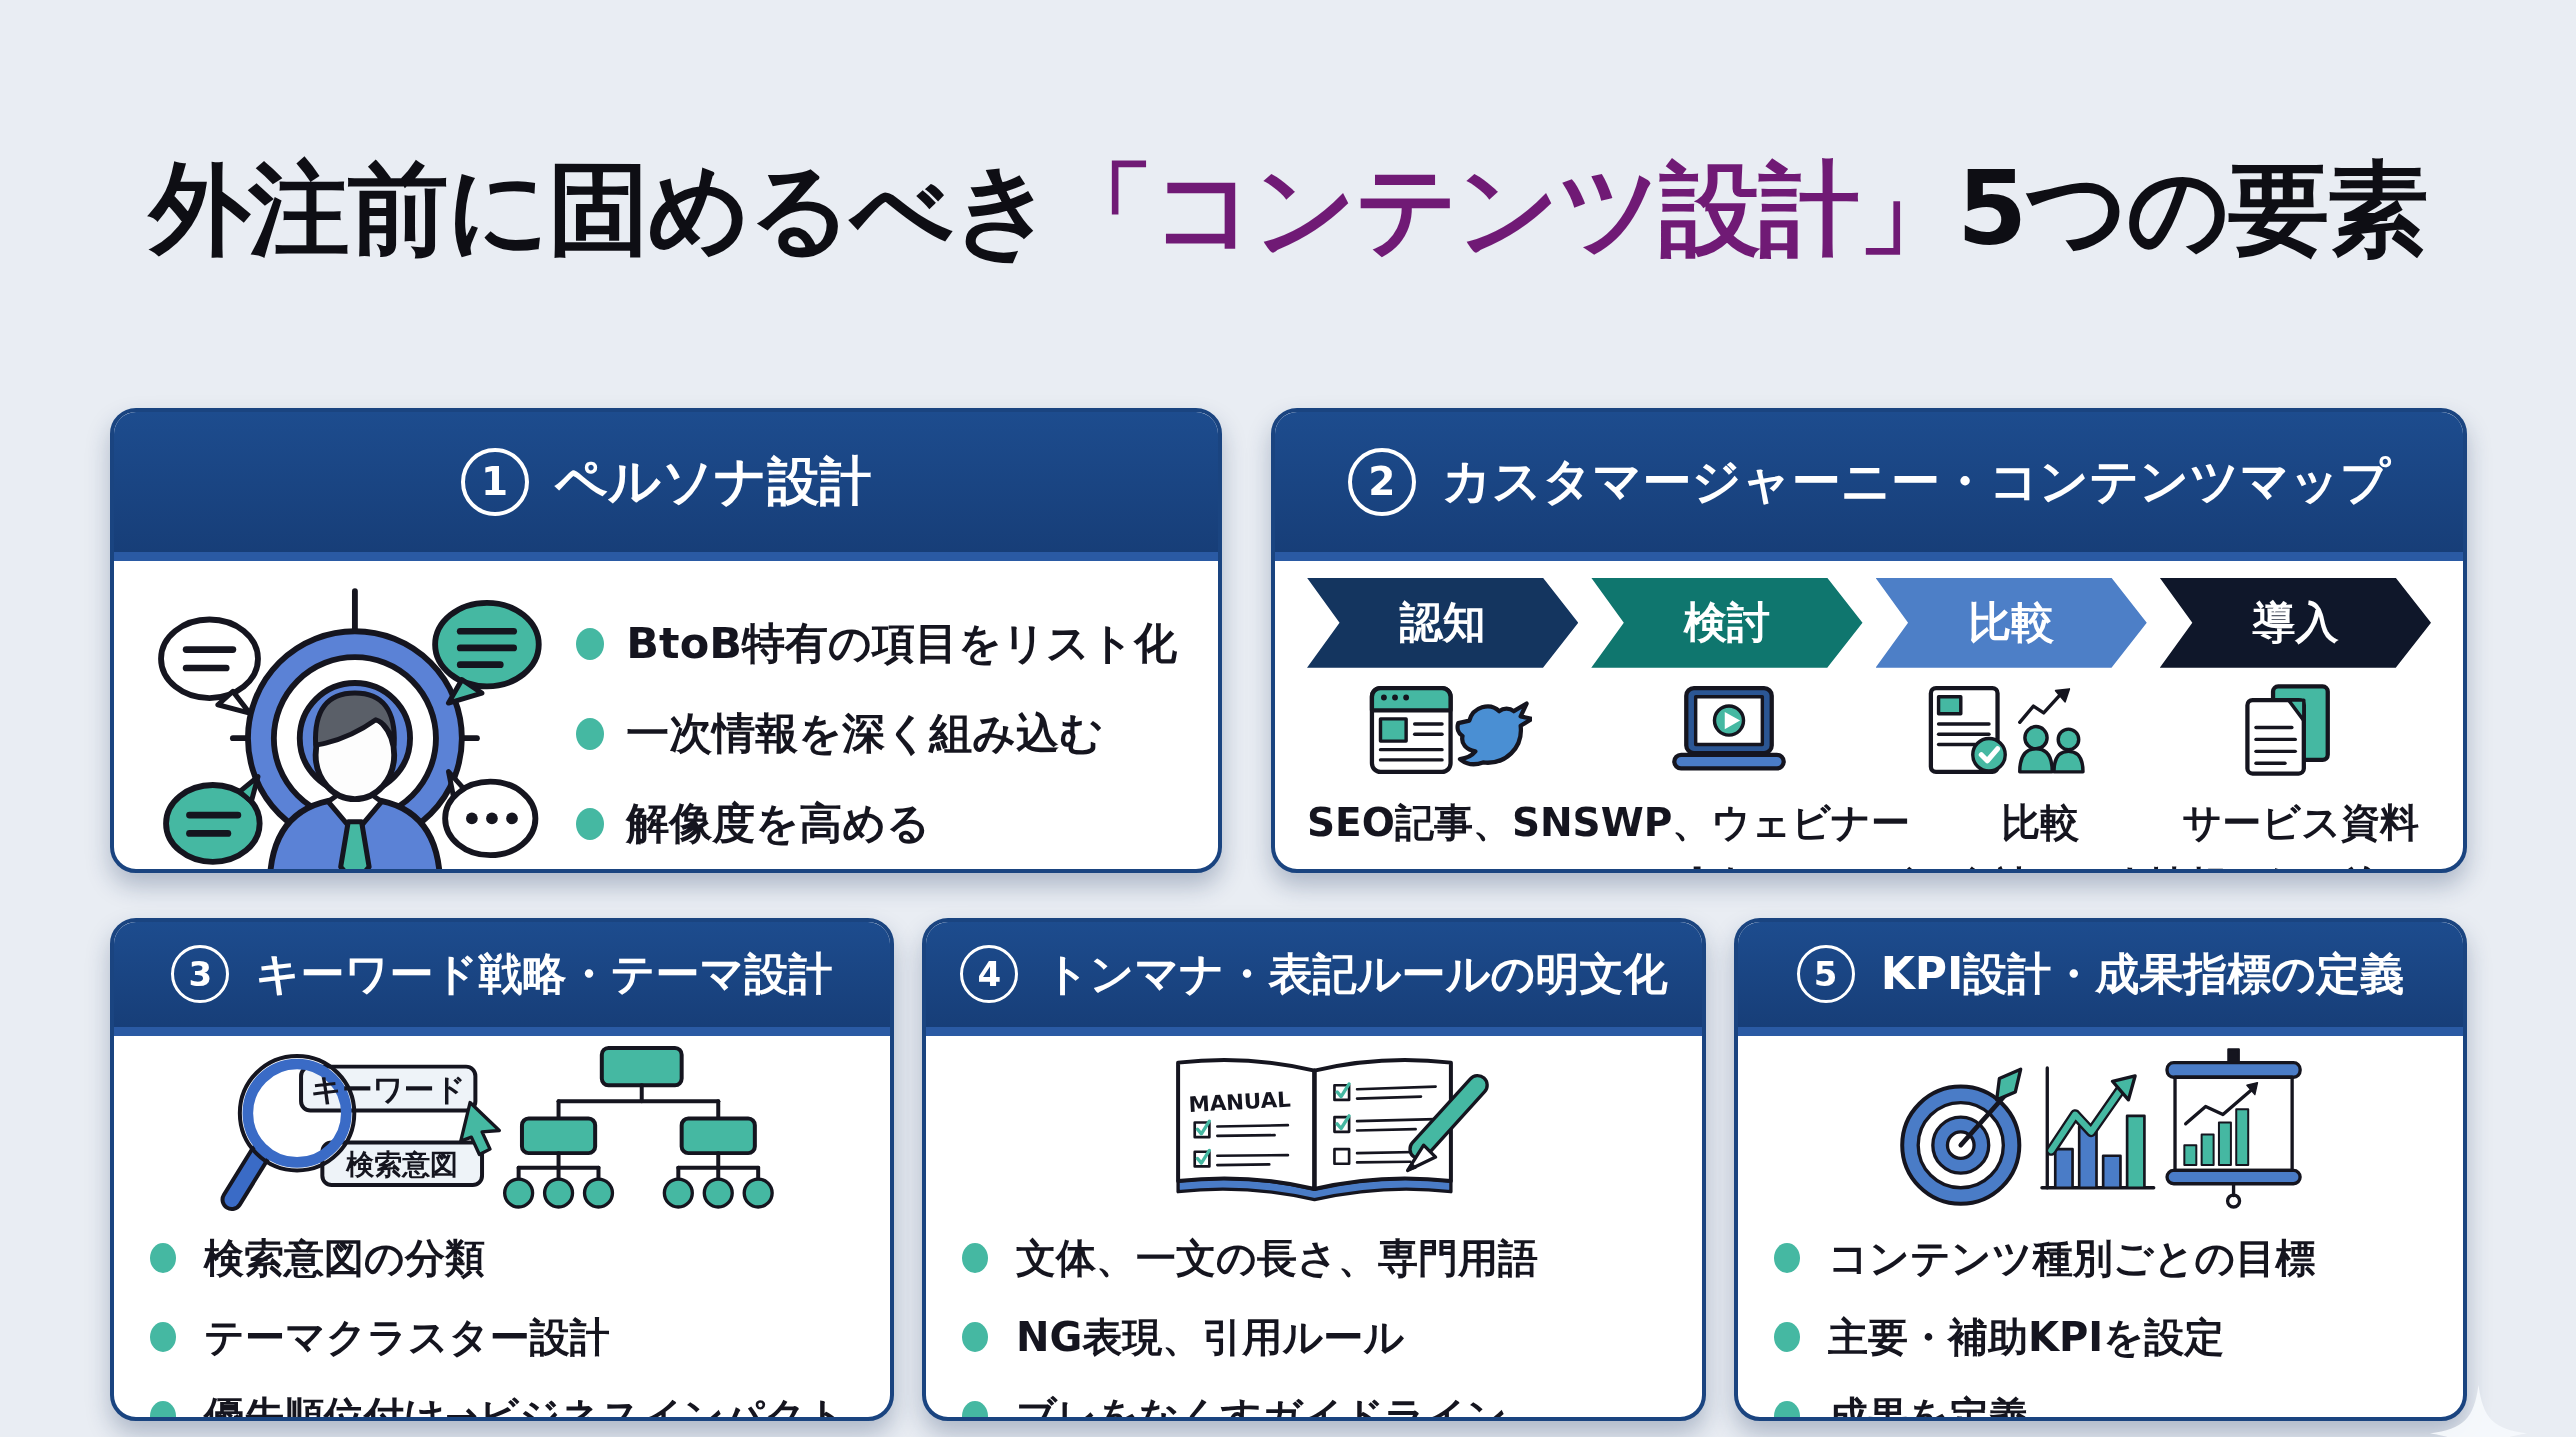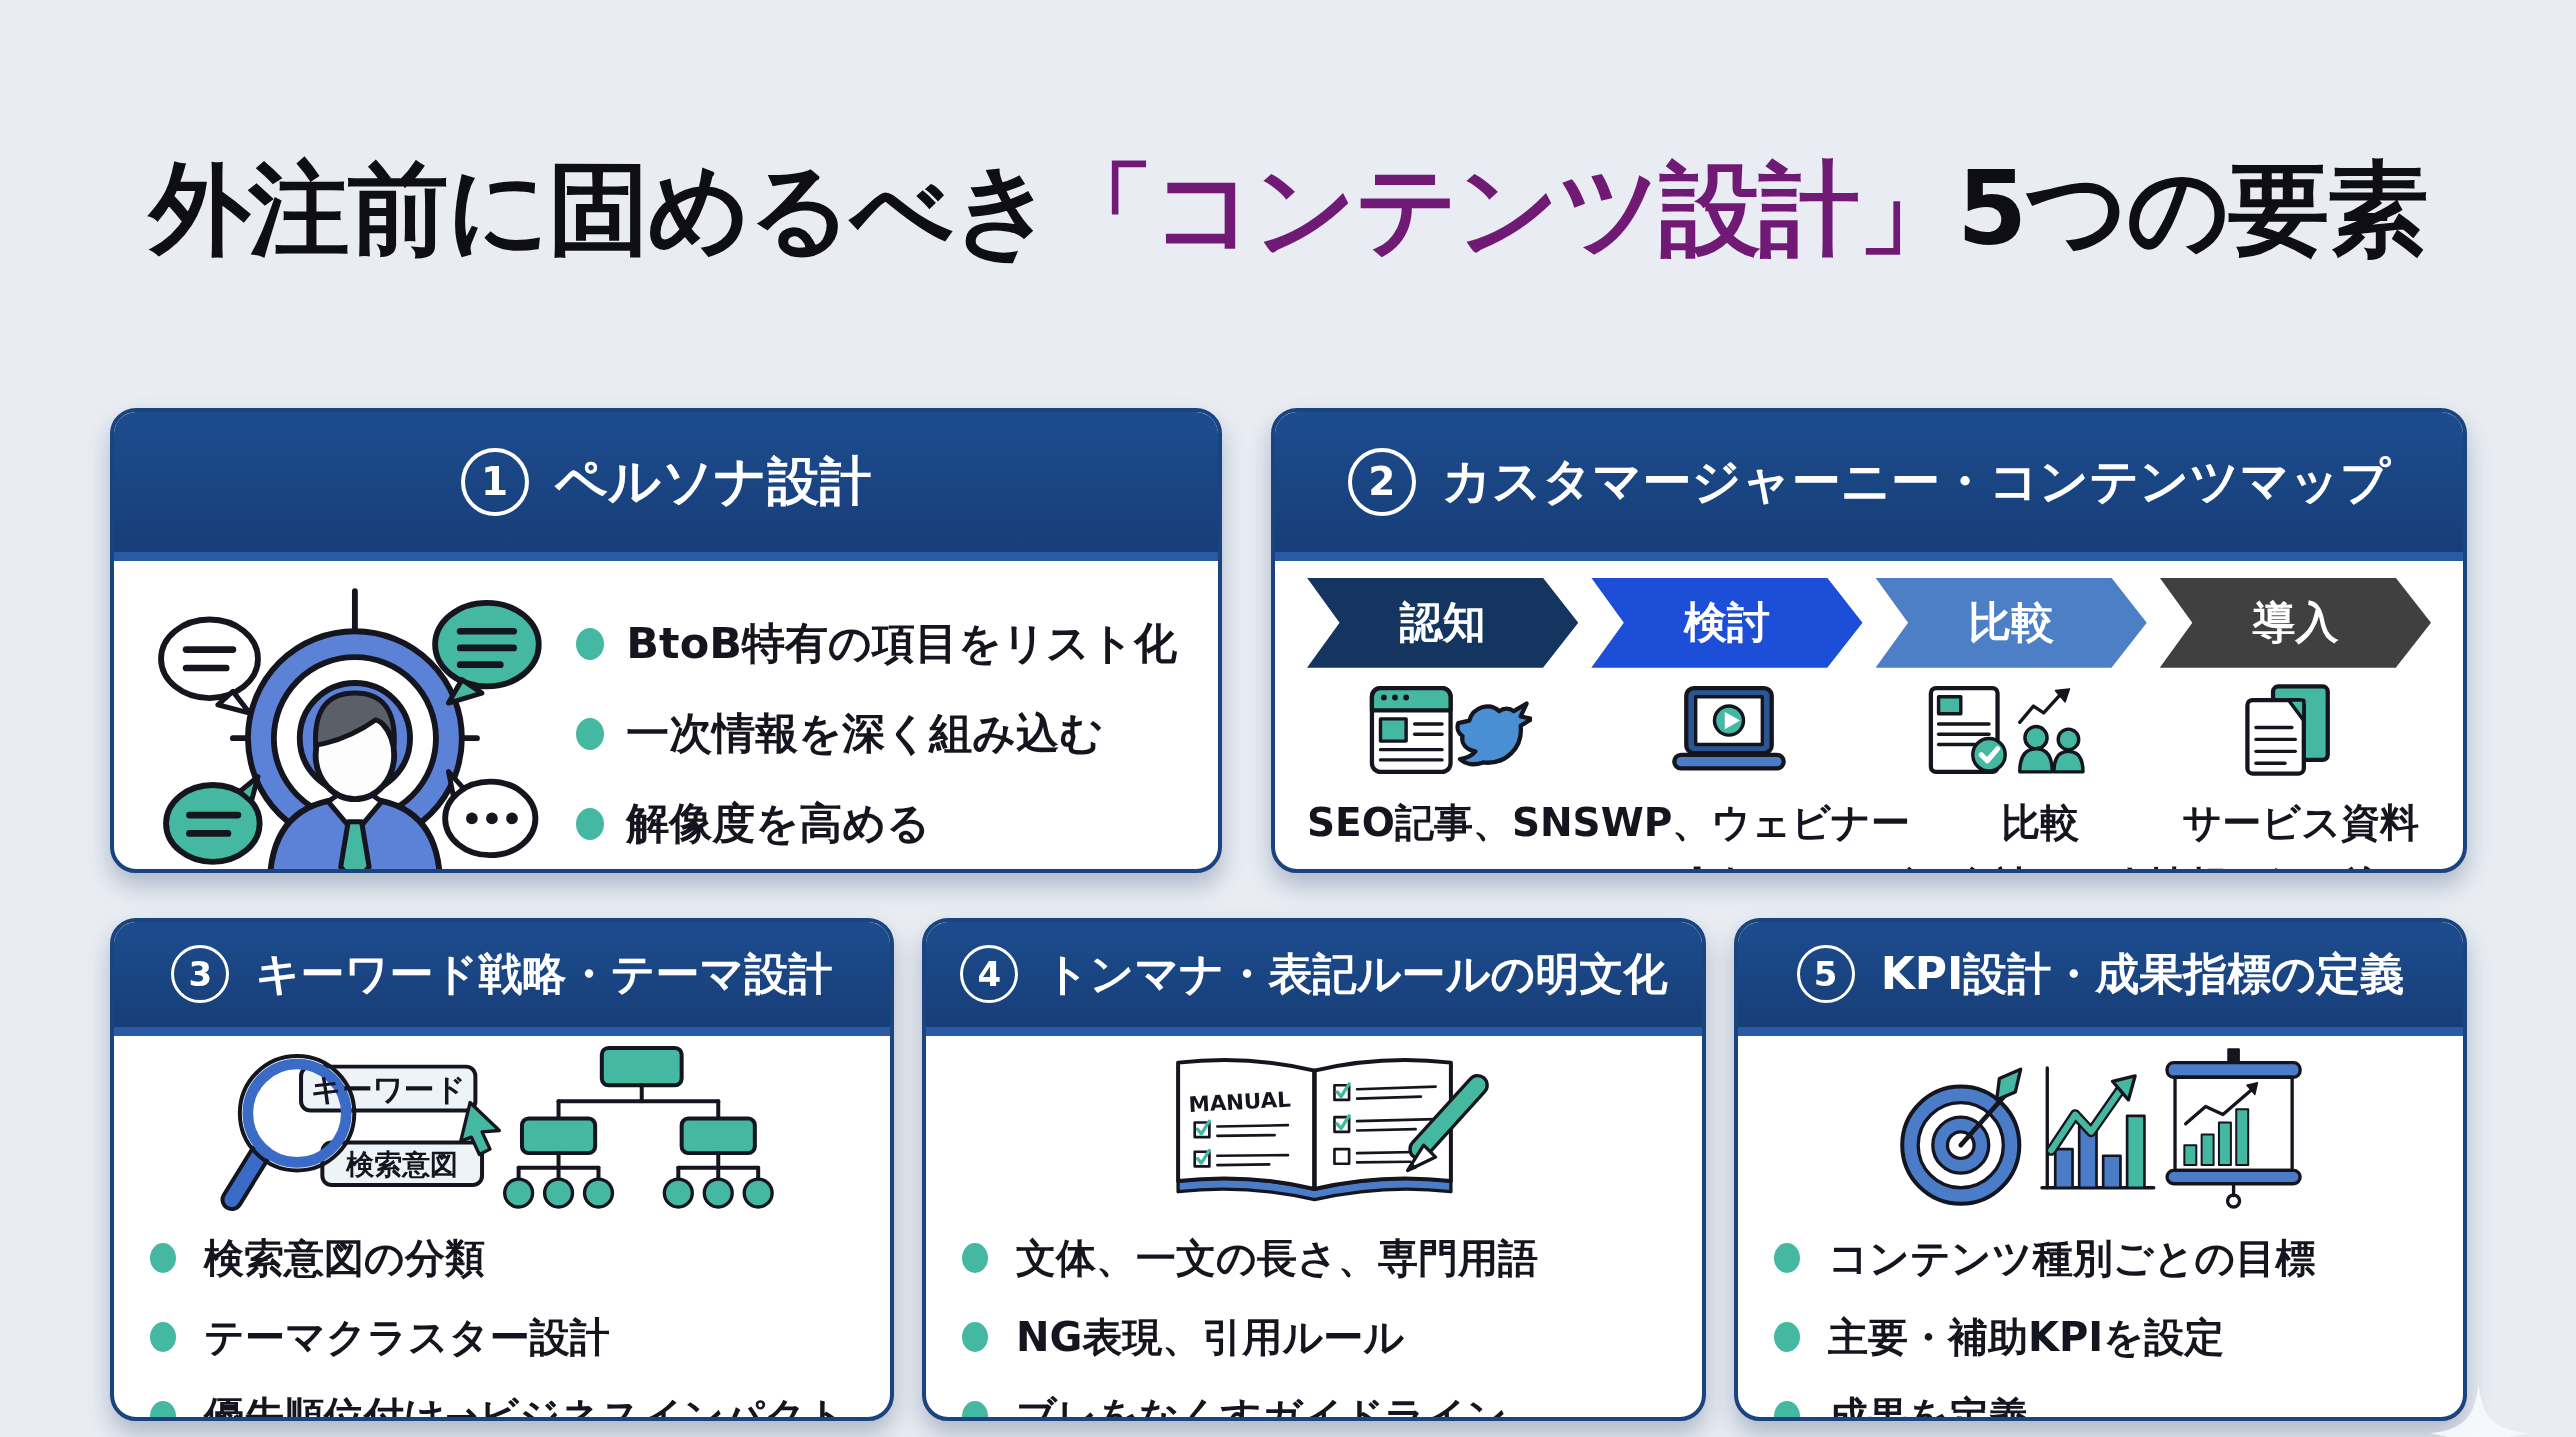--- a/index.html
+++ b/index.html
@@ -156,23 +156,23 @@
     </section>
 
     <section class="card card2">
       <header class="card-header">
         <span class="num">2</span>
         <span>カスタマージャーニー・コンテンツマップ</span>
       </header>
       <div class="card-body">
         <div class="phase-row">
           <div class="phase" style="background: rgb(20, 53, 95);">認知</div>
-          <div class="phase" style="background: #1d4ed8;">検討</div>
+          <div class="phase" style="background: #0f766e;">検討</div>
           <div class="phase" style="background: rgb(77, 127, 199);">比較</div>
-          <div class="phase" style="background: #404040;">導入</div>
+          <div class="phase" style="background: #0f172a;">導入</div>
         </div>
         <div class="content-row">
           <div class="content-cell">
             <svg width="168" height="94" viewBox="0 0 190 110">
               <g stroke="#15151f" stroke-linejoin="round" stroke-linecap="round">
                 <rect x="6" y="6" width="92" height="98" rx="10" fill="#ffffff" stroke-width="5"></rect>
                 <path d="M16,6 h72 a10,10 0 0 1 10,10 v16 h-92 v-16 a10,10 0 0 1 10,-10 z" fill="#45b8a2" stroke-width="5"></path>
                 <rect x="16" y="42" width="30" height="26" fill="#45b8a2" stroke-width="4"></rect>
                 <line x1="56" y1="48" x2="88" y2="48" stroke-width="4"></line>
                 <line x1="56" y1="60" x2="88" y2="60" stroke-width="4"></line>

